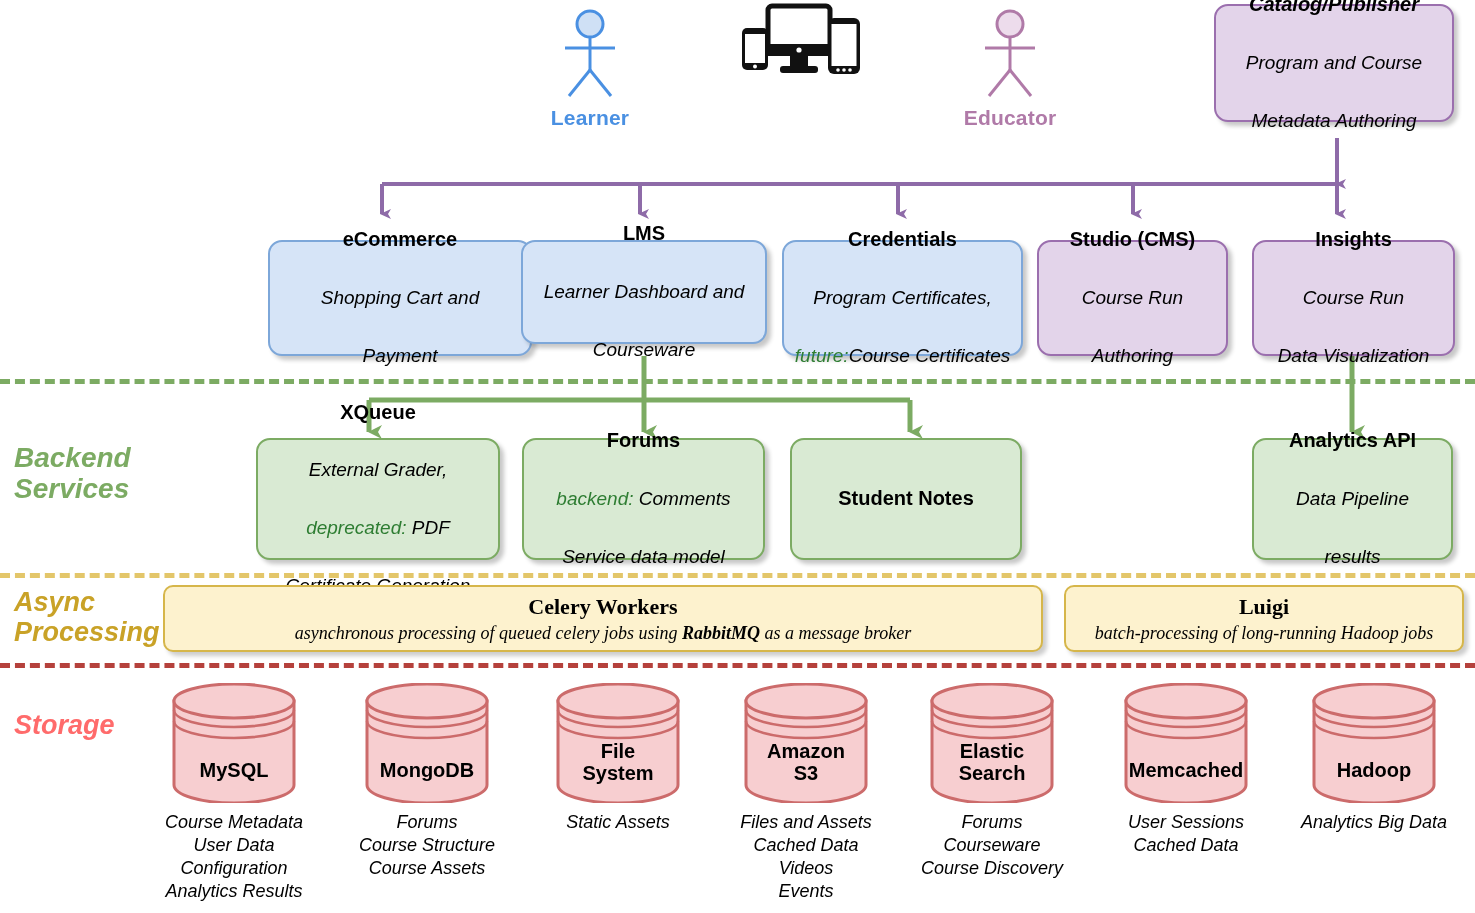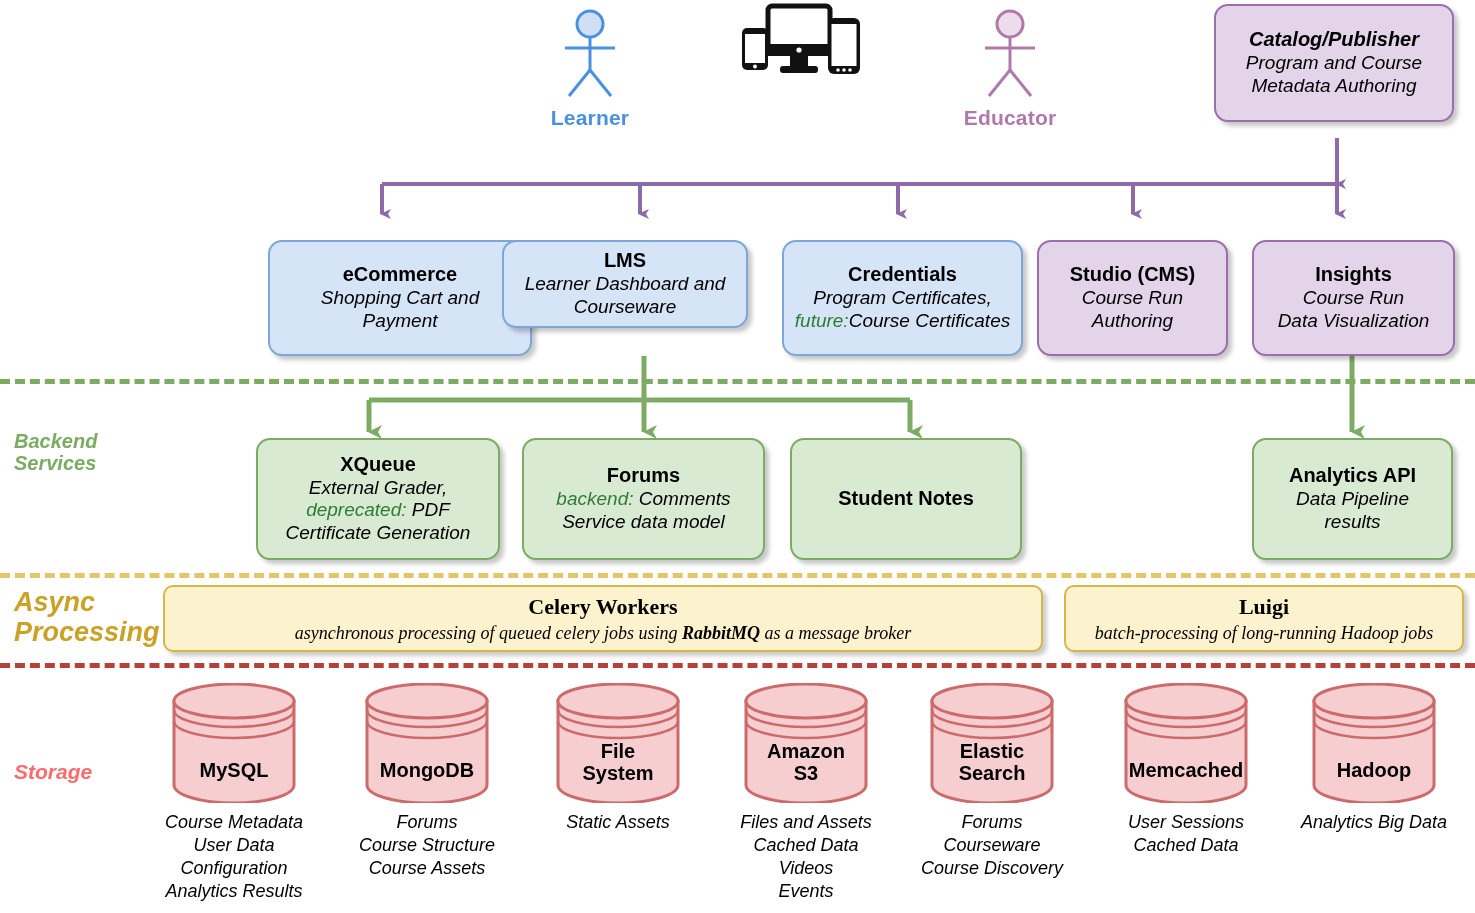--- a/index.html
+++ b/index.html
@@ -6,21 +6,21 @@
   body{width:1475px;height:913px;font-family:"Liberation Sans",sans-serif;overflow:hidden;}
   #stage{position:relative;width:1475px;height:913px;}
 
   
   .actorwrap{position:absolute;text-align:center;}
   .actor-label{font-weight:bold;font-size:21px;letter-spacing:.2px;}
 
   
   .box{position:absolute;border-radius:14px;box-sizing:border-box;
        display:flex;flex-direction:column;align-items:center;justify-content:center;
-       text-align:center;box-shadow:4px 4px 4px rgba(0,0,0,.22);}
+       text-align:center;box-shadow:4px 4px 4px rgba(0,0,0,.22);gap:35px;}
   .box .t{font-weight:bold;font-size:20px;color:#000;line-height:1.18;}
   .box .s{font-style:italic;font-size:19px;color:#000;line-height:1.2;}
   .box .s .g{color:#2e7d32;font-style:italic;text-align:right;}
   .blue{background:#d6e4f7;border:2px solid #7da7d9;}
   .purple{background:#e3d4ea;border:2px solid #9b6fae;}
   .green{background:#d9ead3;border:2px solid #7cab63;}
 
   
   .async-box{position:absolute;border-radius:10px;box-sizing:border-box;
     background:#fdf2ce;border:2px solid #d6b64a;
@@ -131,21 +131,21 @@
     <div class="s">Program and Course</div>
     <div class="s">Metadata Authoring</div>
   </div>
 
   <div class="box blue" style="left:268px;top:240px;width:264px;height:116px;">
     <div class="t">eCommerce</div>
     <div class="s">Shopping Cart and</div>
     <div class="s">Payment</div>
   </div>
 
-  <div class="box blue" style="left:502px;top:240px;width:246px;height:88px;">
+  <div class="box blue" style="left:521px;top:240px;width:246px;height:104px;">
     <div class="t">LMS</div>
     <div class="s">Learner Dashboard and</div>
     <div class="s">Courseware</div>
   </div>
 
   <div class="box blue" style="left:782px;top:240px;width:241px;height:116px;">
     <div class="t">Credentials</div>
     <div class="s">Program Certificates,</div>
     <div class="s" style="white-space:nowrap;"><span class="g">future:</span><span>Course Certificates</span></div>
   </div>
@@ -159,29 +159,29 @@
   <div class="box purple" style="left:1252px;top:240px;width:203px;height:116px;">
     <div class="t">Insights</div>
     <div class="s">Course Run</div>
     <div class="s">Data Visualization</div>
   </div>
 
   <div class="divider" style="left:0;top:379px;width:1475px;border-top-width:5px;border-top-color:#7cab63;"></div>
   <div class="divider" style="left:0;top:573px;width:1475px;border-top-width:5px;border-top-color:#e3c66a;"></div>
   <div class="divider" style="left:0;top:663px;width:1475px;border-top-width:5px;border-top-color:#b5413c;"></div>
 
-  <div class="band-label" style="left:14px;top:430px;font-size:20px;color:#7cab63;">
+  <div class="band-label" style="left:14px;top:442px;font-size:28px;color:#7cab63;">
     <div>Backend</div>
     <div>Services</div>
   </div>
   <div class="band-label" style="left:14px;top:587px;font-size:27px;color:#c9a227;">
     <div>Async</div>
     <div>Processing</div>
   </div>
-  <div class="band-label" style="left:14px;top:760px;font-size:21px;color:#ff6b6b;">
+  <div class="band-label" style="left:14px;top:710px;font-size:27px;color:#ff6b6b;">
     <div>Storage</div>
   </div>
 
   <div class="box green" style="left:256px;top:438px;width:244px;height:122px;">
     <div class="t">XQueue</div>
     <div class="s">External Grader,</div>
     <div class="s"><span class="g">deprecated:</span><span> PDF</span></div>
     <div class="s">Certificate Generation</div>
   </div>
 

